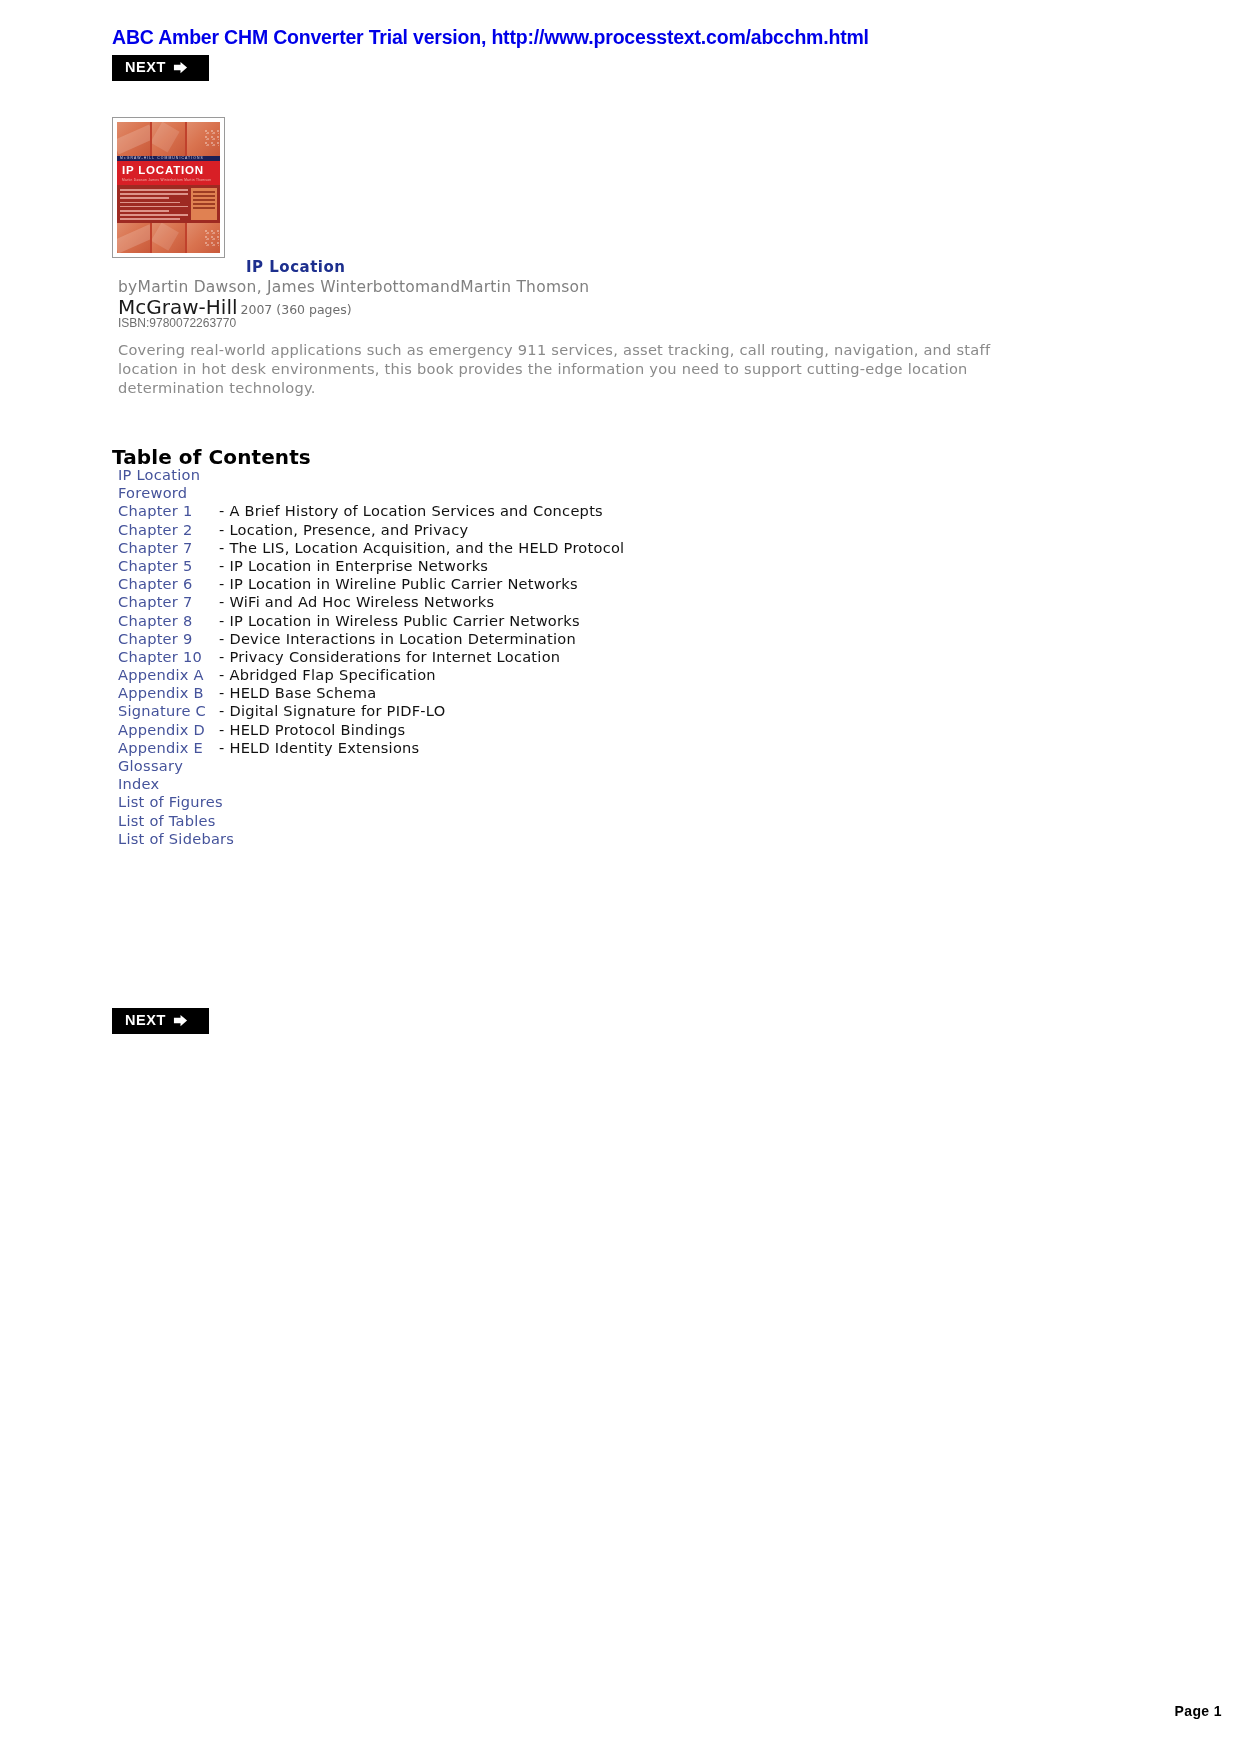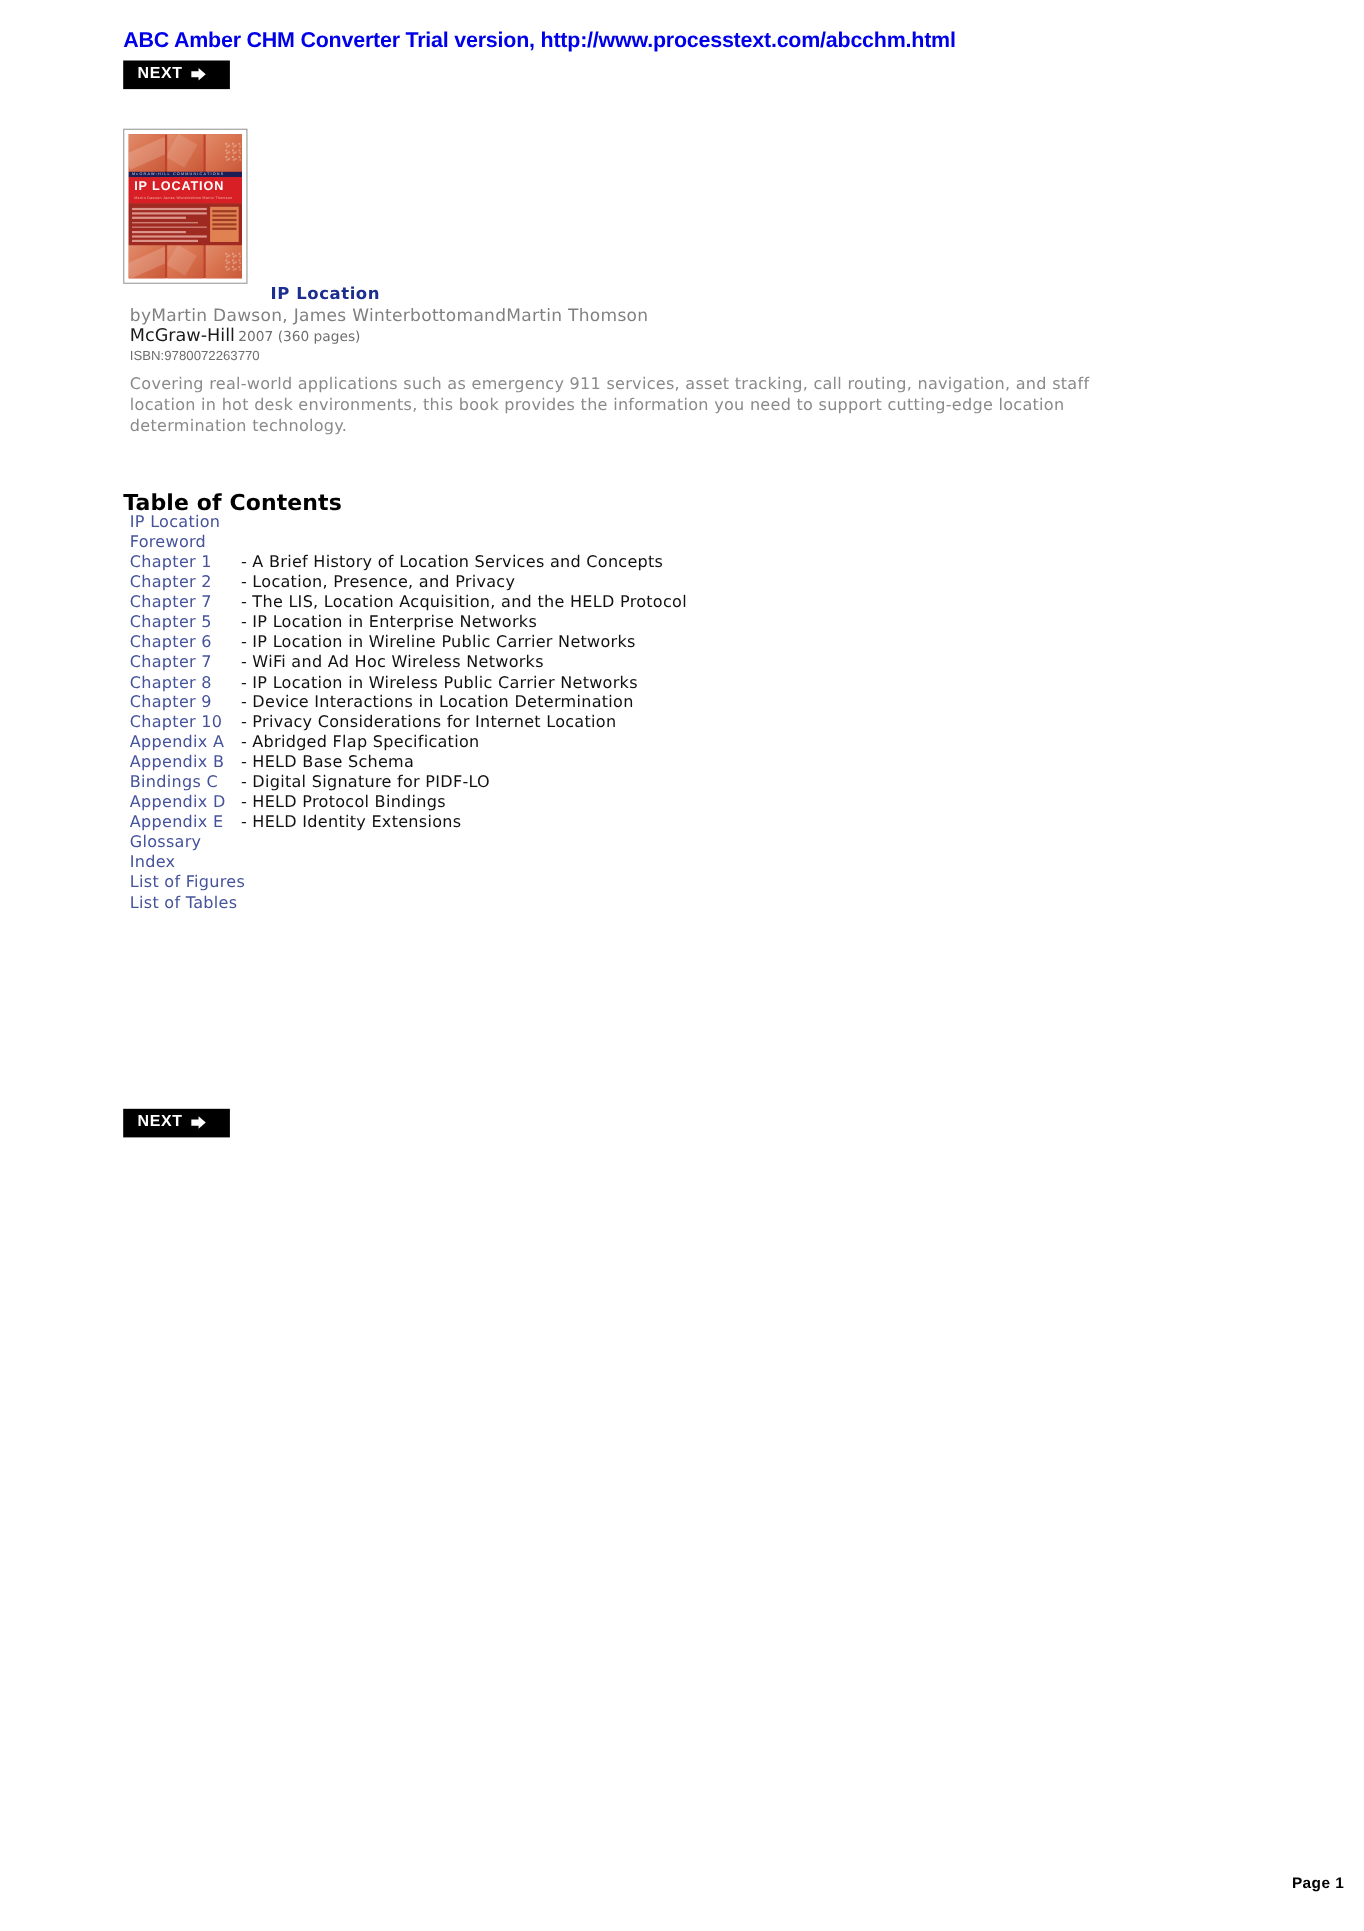--- a/index.html
+++ b/index.html
@@ -224,21 +224,21 @@
   }
   .publisher-line {
     position: absolute;
     left: 118px;
     top: 297px;
     white-space: nowrap;
     line-height: 1;
   }
   .publisher-line .pub-name {
     font-family: "DejaVu Sans", sans-serif;
-    font-size: 16px;
+    font-size: 20px;
     color: #1a1a1a;
   }
   .publisher-line .pub-year {
     font-family: "DejaVu Sans", sans-serif;
     font-size: 12.5px;
     color: #6e6e6e;
     margin-left: 3px;
   }
   .isbn-line {
     position: absolute;
@@ -427,21 +427,21 @@
       </div>
       <div class="toc-row indexed">
         <a class="toc-link">Appendix A</a>
         <span class="toc-title">- Abridged Flap Specification</span>
       </div>
       <div class="toc-row indexed">
         <a class="toc-link">Appendix B</a>
         <span class="toc-title">- HELD Base Schema</span>
       </div>
       <div class="toc-row indexed">
-        <a class="toc-link">Bindings C</a>
+        <a class="toc-link">Signature C</a>
         <span class="toc-title">- Digital Signature for PIDF-LO</span>
       </div>
       <div class="toc-row indexed">
         <a class="toc-link">Appendix D</a>
         <span class="toc-title">- HELD Protocol Bindings</span>
       </div>
       <div class="toc-row indexed">
         <a class="toc-link">Appendix E</a>
         <span class="toc-title">- HELD Identity Extensions</span>
       </div>
@@ -449,20 +449,23 @@
         <a class="toc-link">Glossary</a>
       </div>
       <div class="toc-row">
         <a class="toc-link">Index</a>
       </div>
       <div class="toc-row">
         <a class="toc-link">List of Figures</a>
       </div>
       <div class="toc-row">
         <a class="toc-link">List of Tables</a>
+      </div>
+      <div class="toc-row">
+        <a class="toc-link">List of Sidebars</a>
       </div>
     </div>
 
   <button class="next-btn" id="next-bottom">
     <span class="next-label">NEXT</span>
     <span class="arrow-icon">
       <svg viewBox="0 0 16 16" width="15" height="15" aria-hidden="true">
         <polygon points="1,5 8,5 8,2 15,8 8,14 8,11 1,11" fill="#ffffff"></polygon>
       </svg>
     </span>

